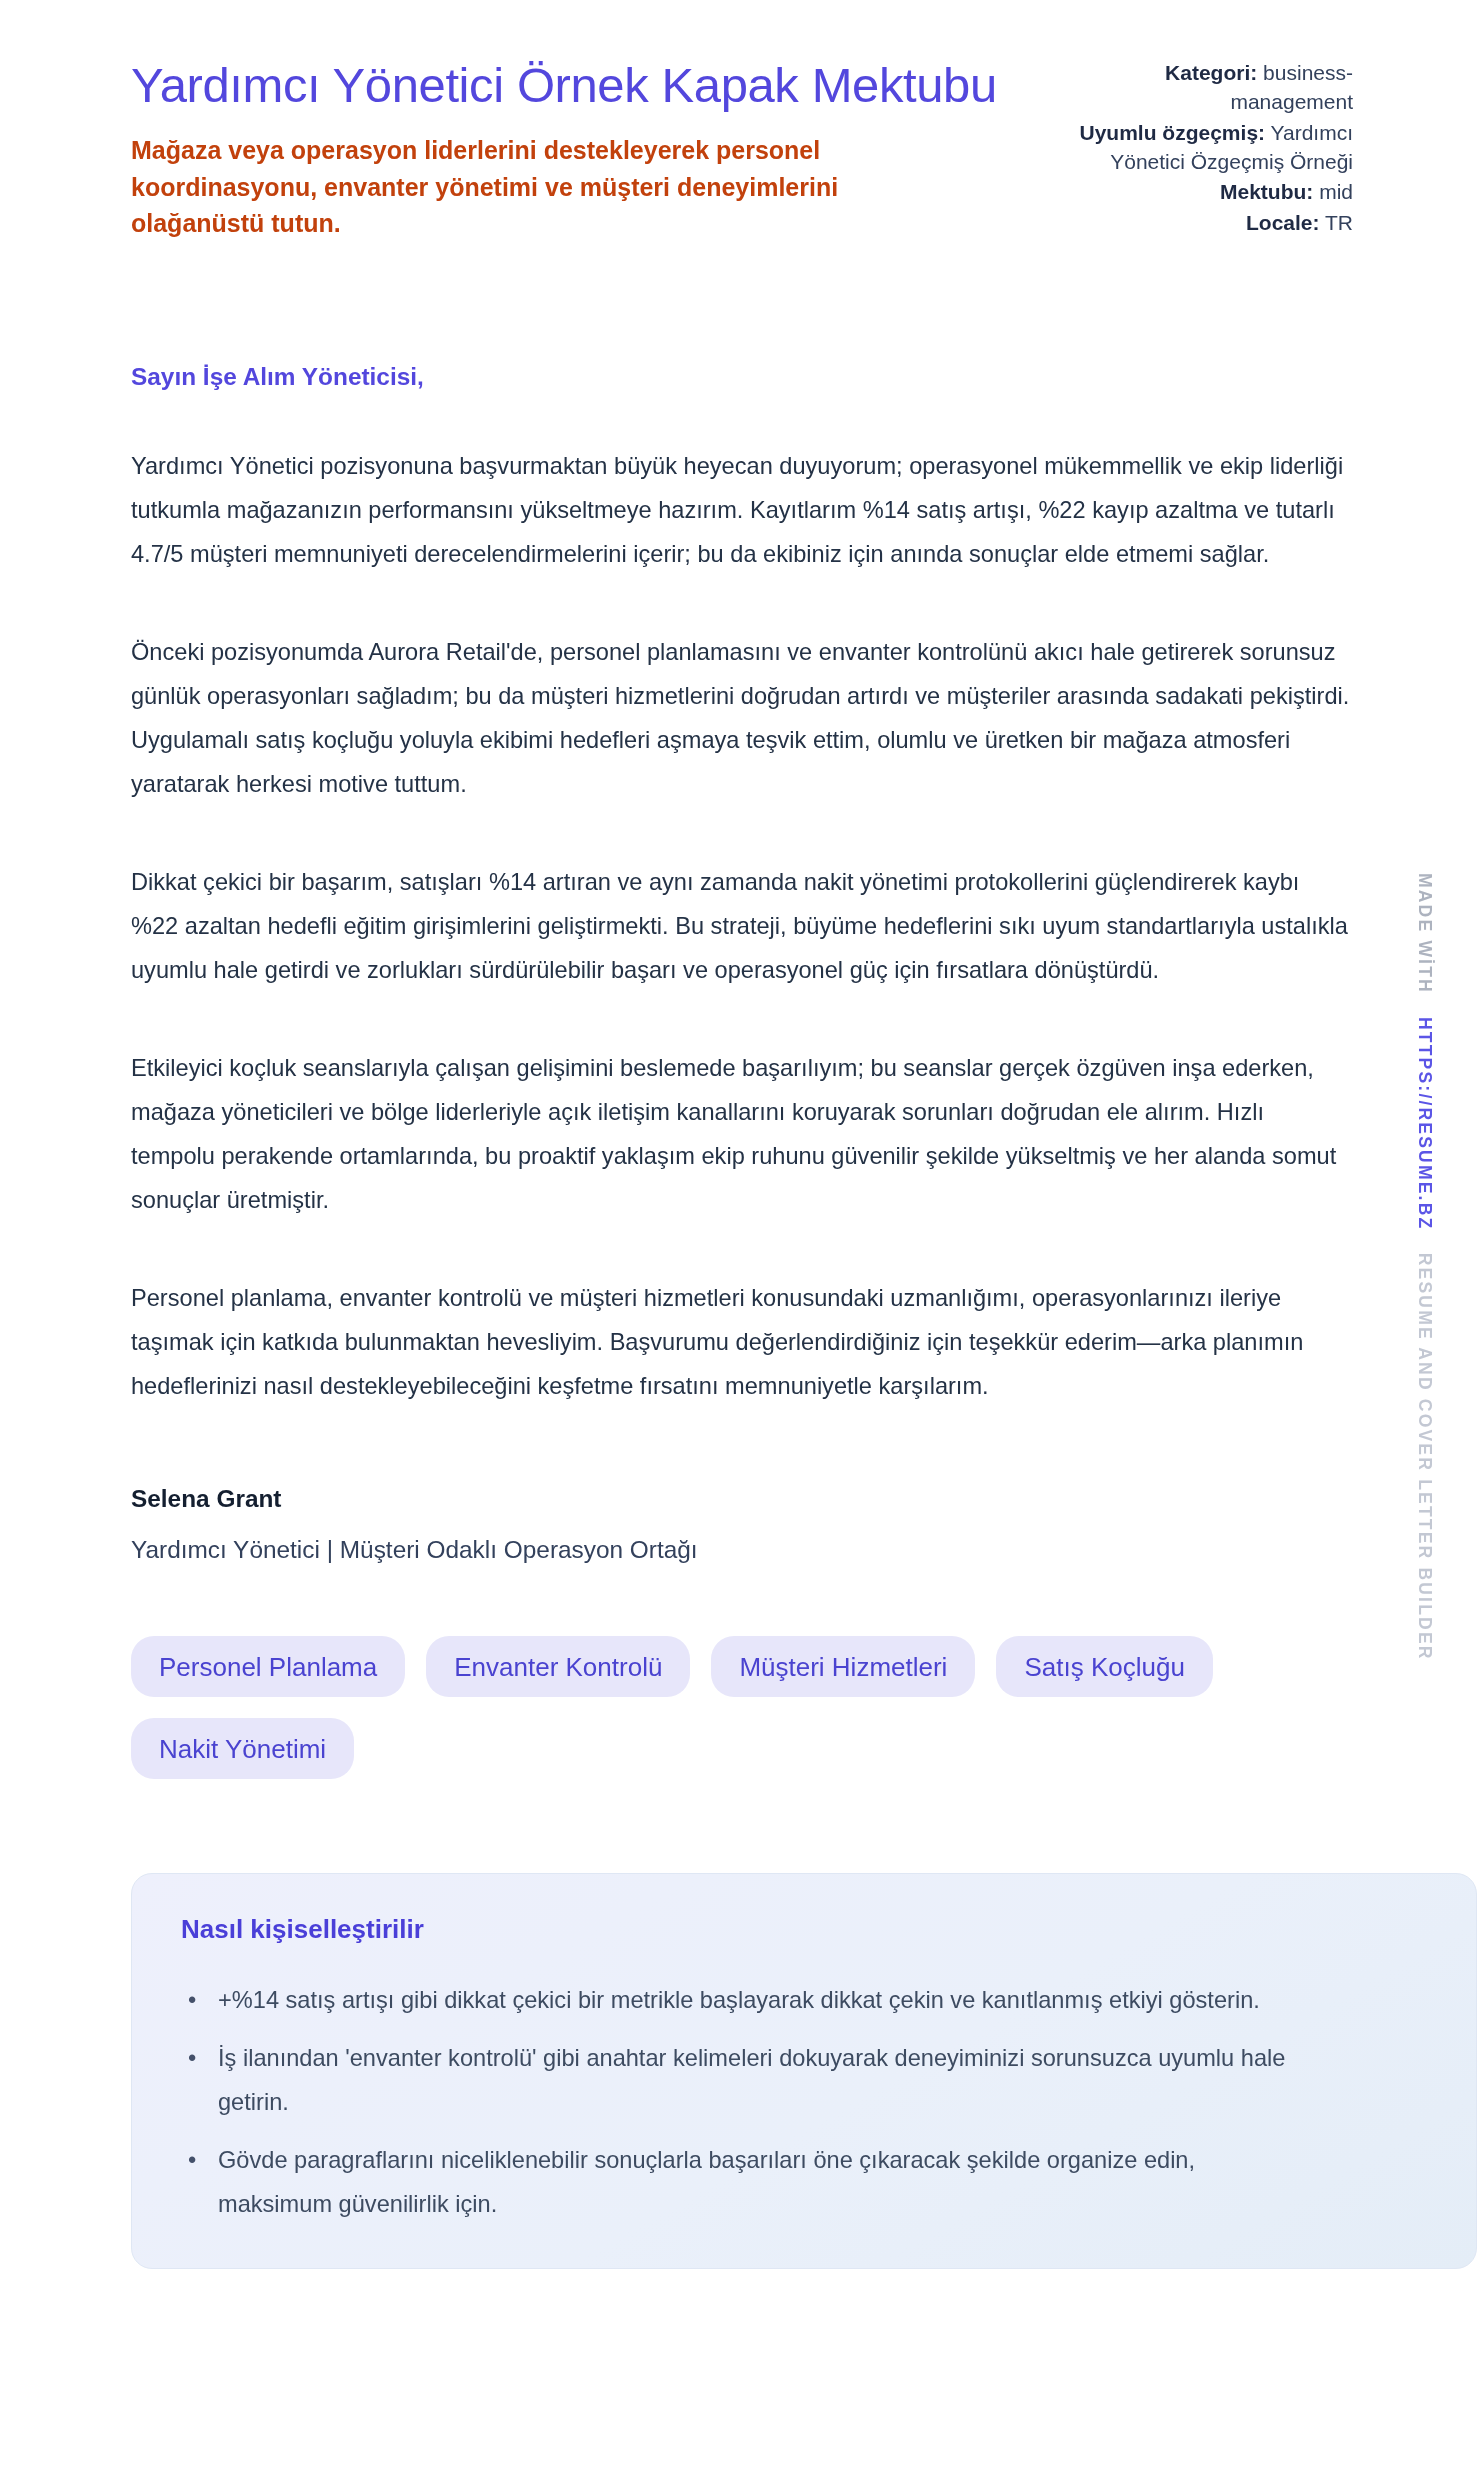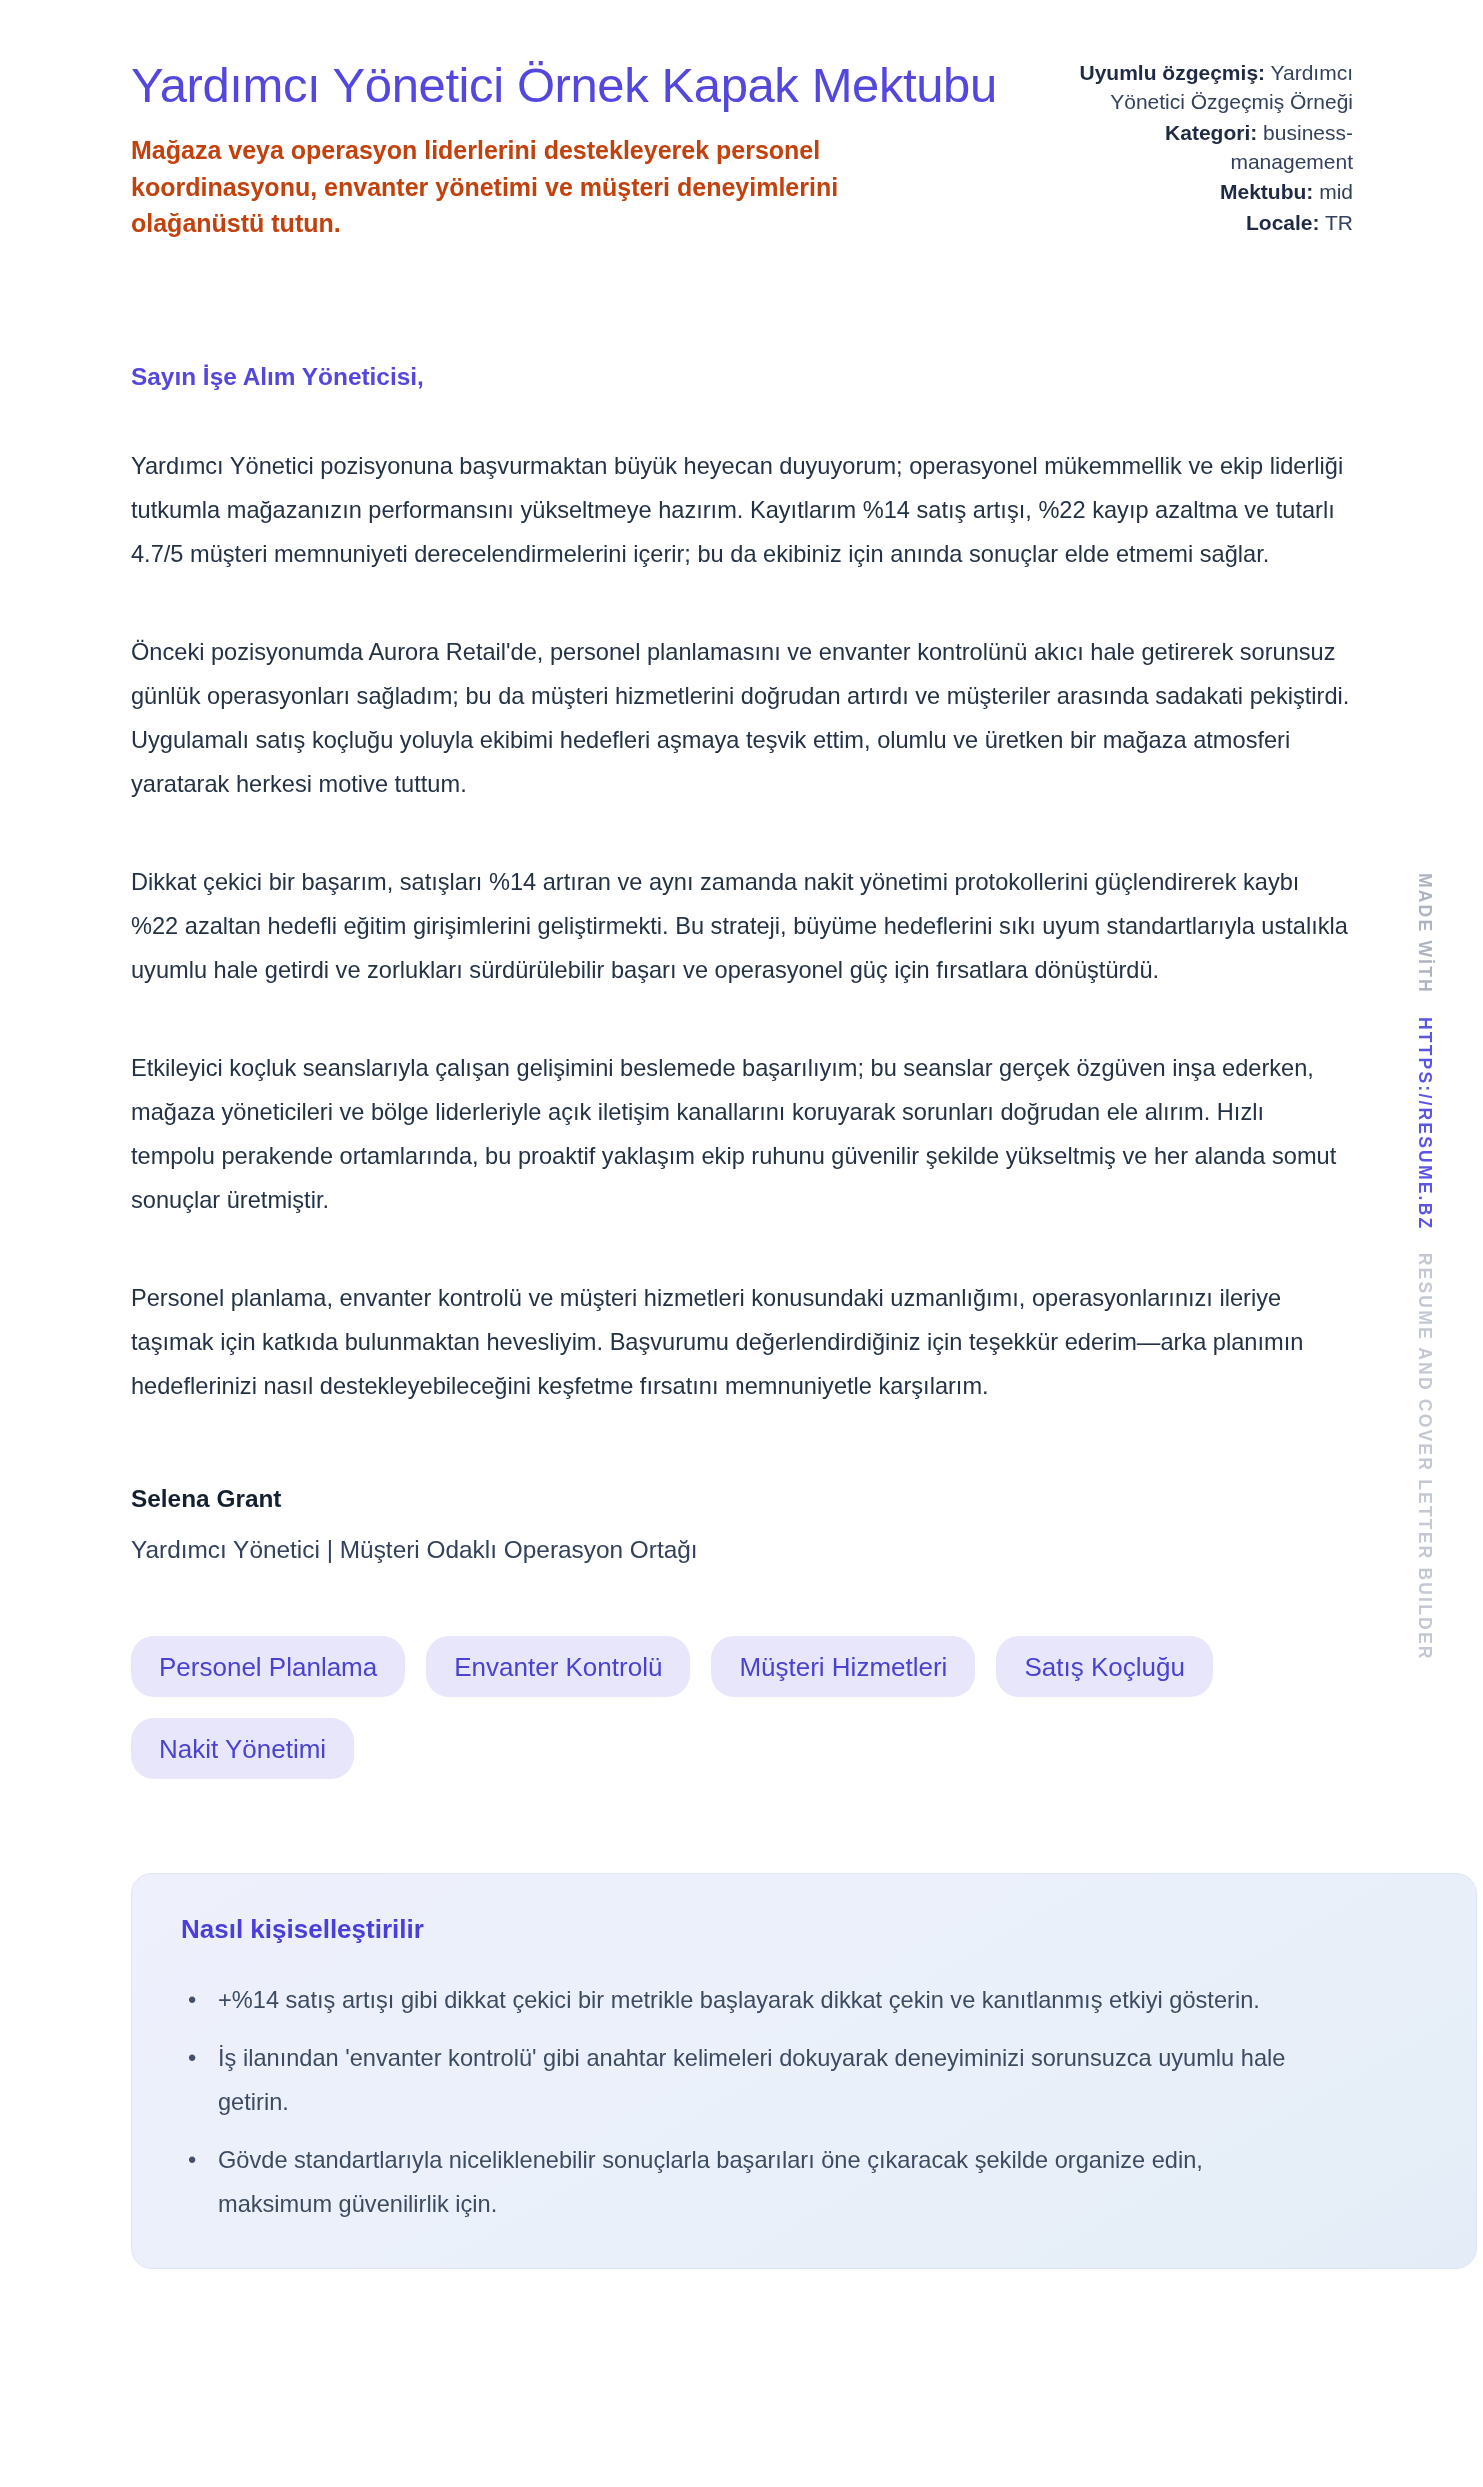--- a/index.html
+++ b/index.html
@@ -154,26 +154,26 @@
 
 <div class="page">
 
   <div class="header">
     <div class="header-left">
       <h1 class="page-title">Yardımcı Yönetici Örnek Kapak Mektubu</h1>
       <p class="page-subtitle">Mağaza veya operasyon liderlerini destekleyerek personel koordinasyonu, envanter yönetimi ve müşteri deneyimlerini olağanüstü tutun.</p>
     </div>
     <div class="meta-panel">
       <div class="meta-item">
+        <span class="meta-label">Kategori:</span>
+        <span>business-management</span>
+      </div>
+      <div class="meta-item">
         <span class="meta-label">Uyumlu özgeçmiş:</span>
         <span>Yardımcı Yönetici Özgeçmiş Örneği</span>
-      </div>
-      <div class="meta-item">
-        <span class="meta-label">Kategori:</span>
-        <span>business-management</span>
       </div>
       <div class="meta-item">
         <span class="meta-label">Mektubu:</span>
         <span>mid</span>
       </div>
       <div class="meta-item">
         <span class="meta-label">Locale:</span>
         <span>TR</span>
       </div>
     </div>
@@ -207,21 +207,21 @@
       <li class="tip-item">
         <span class="bullet-dot">•</span>
         <span>+%14 satış artışı gibi dikkat çekici bir metrikle başlayarak dikkat çekin ve kanıtlanmış etkiyi gösterin.</span>
       </li>
       <li class="tip-item">
         <span class="bullet-dot">•</span>
         <span>İş ilanından 'envanter kontrolü' gibi anahtar kelimeleri dokuyarak deneyiminizi sorunsuzca uyumlu hale getirin.</span>
       </li>
       <li class="tip-item">
         <span class="bullet-dot">•</span>
-        <span>Gövde standartlarıyla niceliklenebilir sonuçlarla başarıları öne çıkaracak şekilde organize edin, maksimum güvenilirlik için.</span>
+        <span>Gövde paragraflarını niceliklenebilir sonuçlarla başarıları öne çıkaracak şekilde organize edin, maksimum güvenilirlik için.</span>
       </li>
     </ul>
   </div>
 
   <div class="watermark">
     <span class="wm-made">MADE WİTH</span>
     <span class="wm-url">HTTPS://RESUME.BZ</span>
     <span class="wm-suffix">RESUME AND COVER LETTER BUILDER</span>
   </div>
 

